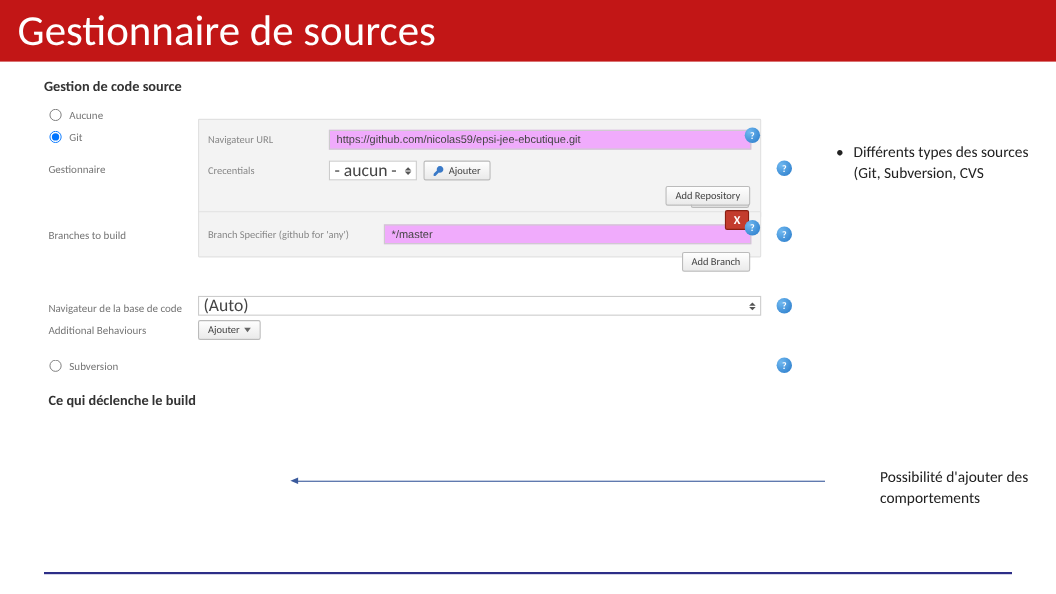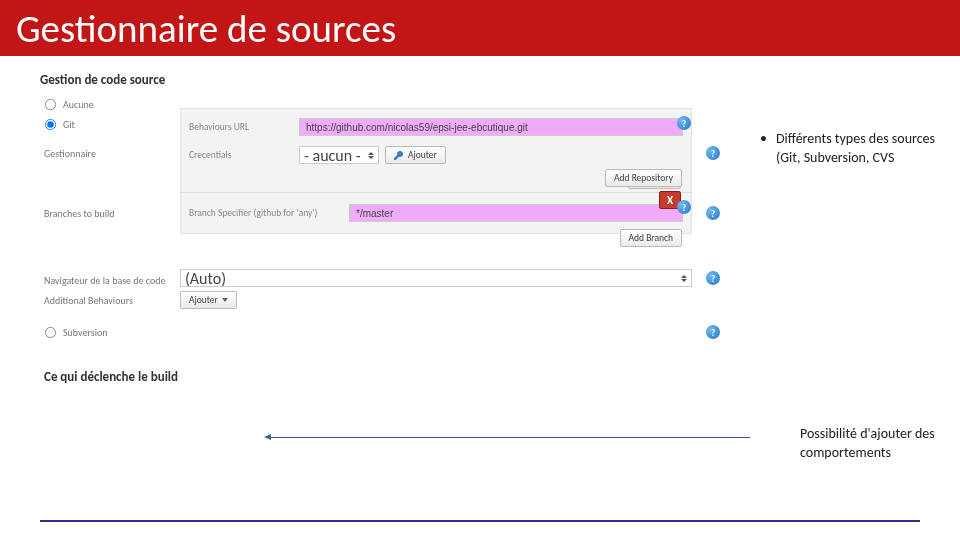--- a/index.html
+++ b/index.html
@@ -178,21 +178,21 @@
 }
 .arrow-line:before {
   content:"";
   position:absolute;
   left:-6px; top:-3px;
   width:0;height:0;
   border-top:3.5px solid transparent;
   border-bottom:3.5px solid transparent;
   border-right:7px solid #3a5a9c;
 }
-.bottom-title { font-weight:700; font-size:13px; color:#333; margin-top:26px; padding-left:4px;}
+.bottom-title { font-weight:700; font-size:13px; color:#333; margin-top:14px; padding-left:4px;}
 .footer-line {
   position:absolute;
   left:40px; right:40px;
   bottom:18px;
   height:2px;
   background:#2d2e87;
 }
 .spacer { height:6px; }
 </style>
 </head>
@@ -214,21 +214,21 @@
     <span class="gray-label">Git</span>
   </div>
 
   <div class="spacer"></div>
 
   <div class="row-outer">
     <div class="left-col">Gestionnaire</div>
     <div class="main-col">
       <div class="panel" style="flex:1; padding:4px 0 0 0;">
         <div class="row">
-          <div class="field-label">Behaviours URL</div>
+          <div class="field-label">Navigateur URL</div>
           <input class="text-input" value="https://github.com/nicolas59/epsi-jee-ebcutique.git" style="">
           <div class="help-icon help-abs" style="top:7px;">?</div>
         </div>
         <div class="row">
           <div class="field-label">Crecentials</div>
           <div class="select" style="width:80px;">
             <span>- aucun -</span>
             <span class="double-caret">
                 <span></span>
                 <span></span>

